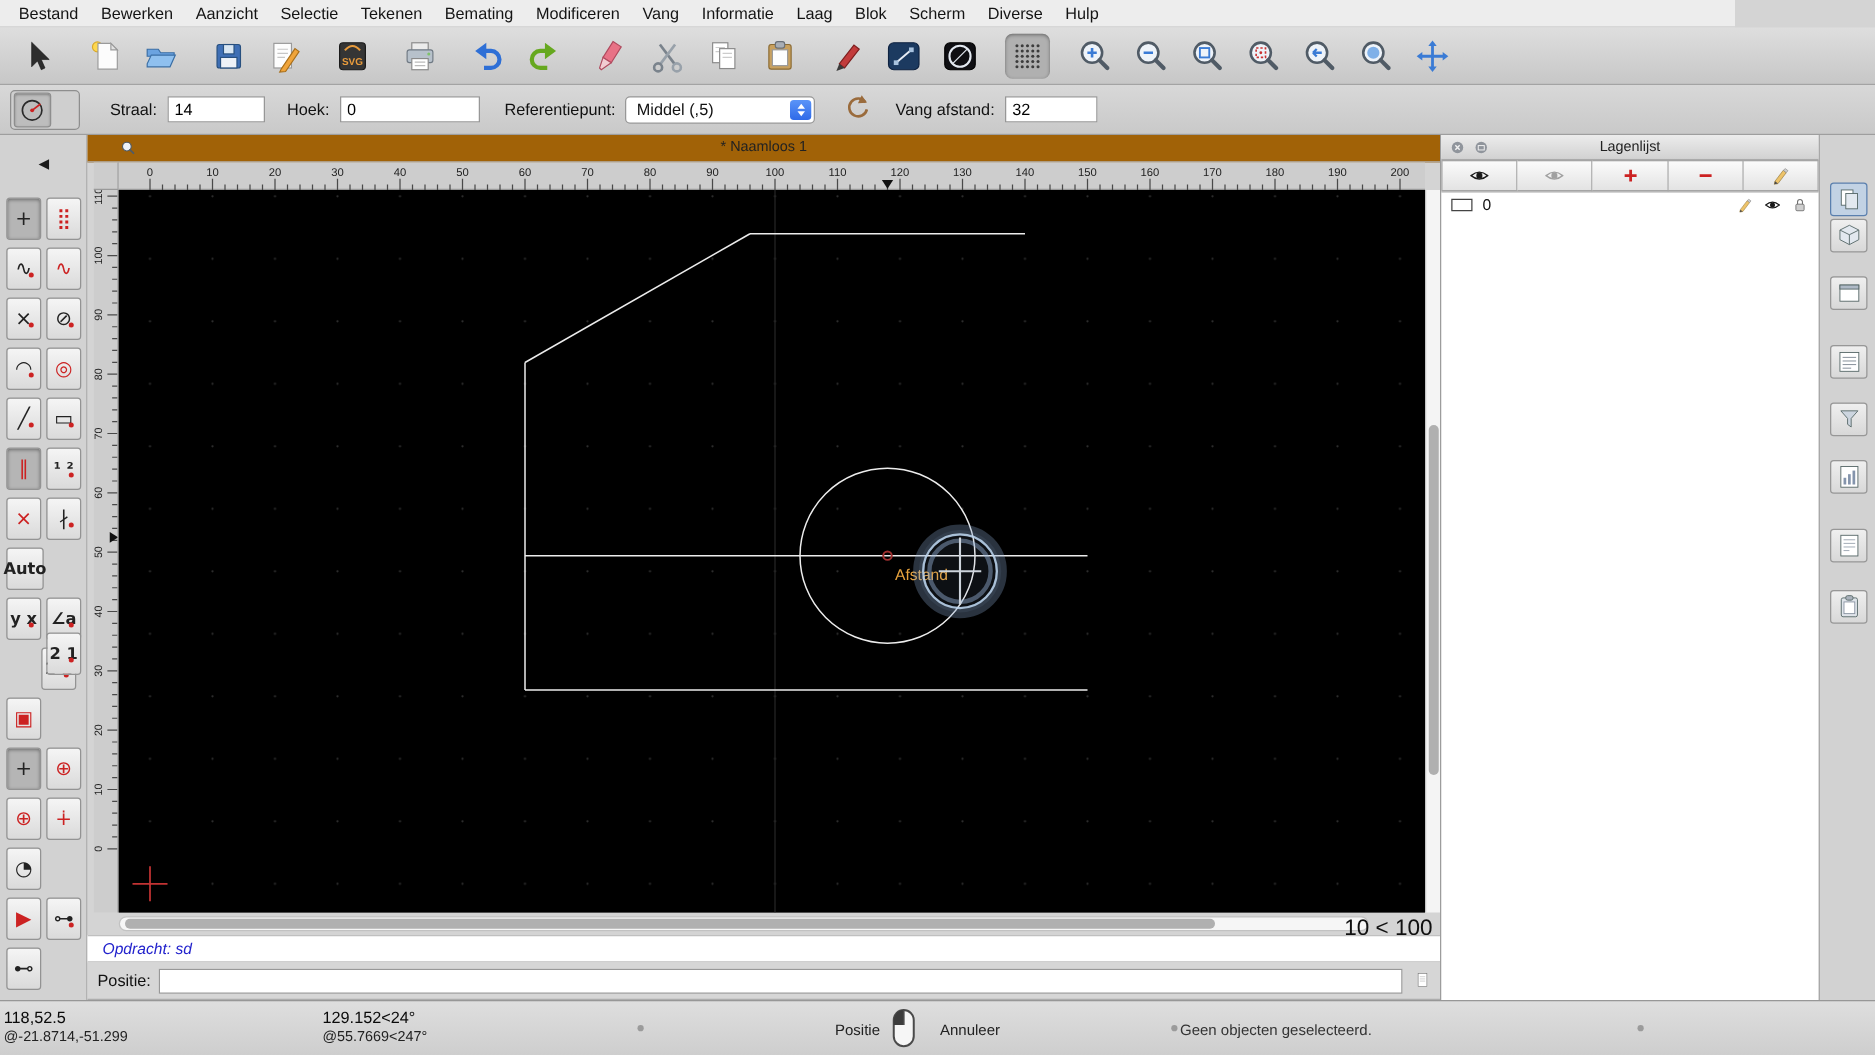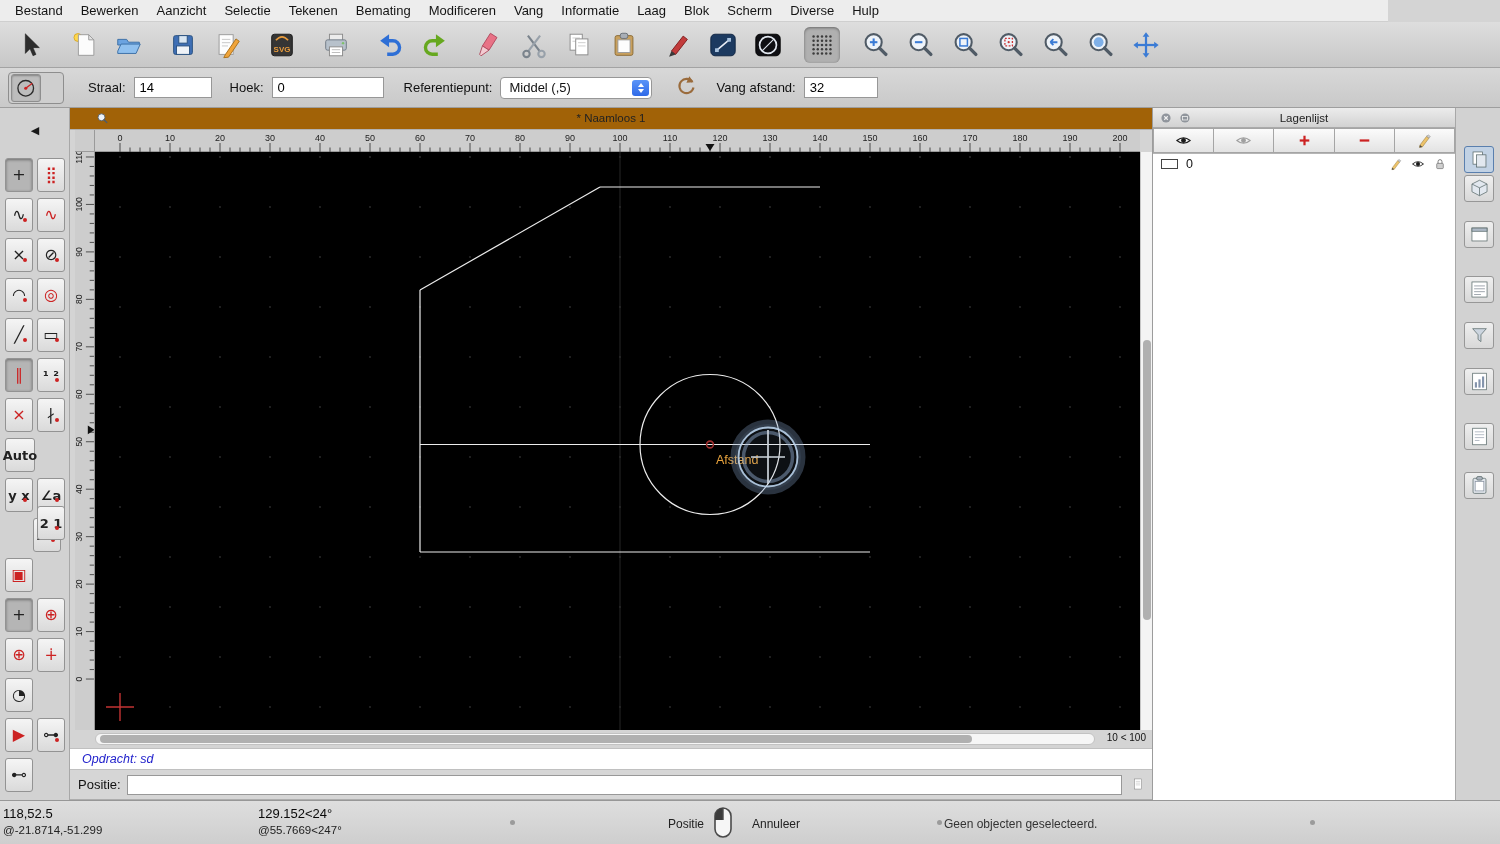--- a/index.html
+++ b/index.html
@@ -56,21 +56,21 @@
   #v-ruler{position:absolute;left:75px;top:152px;width:20px;height:578px;background:#cdcdcd;border-right:1px solid #9a9a9a;}
   #canvas{position:absolute;left:95px;top:152px;width:1045px;height:578px;background:#000;}
   #canvas svg{display:block;}
   #v-scrollbar{position:absolute;left:1140px;top:152px;width:12px;height:578px;background:#f4f4f4;border-left:1px solid #c6c6c6;}
   .vthumb{position:absolute;left:2px;top:188px;width:8px;height:280px;background:#b0b0b0;border-radius:4px;}
 
   
   #hscroll-row{position:absolute;left:70px;top:730px;width:1082px;height:18px;}
   .htrack{position:absolute;left:25px;top:3px;width:1000px;height:12px;background:#f6f6f6;border:1px solid #c2c2c2;border-radius:7px;}
   .hthumb{position:absolute;left:4px;top:1px;width:872px;height:8px;background:#b0b0b0;border-radius:4px;}
-  #zoom-indicator{position:absolute;right:6px;top:2px;font-size:10px;color:#111;}
+  #zoom-indicator{position:absolute;right:6px;top:2px;font-size:18px;color:#111;}
   #command-row{position:absolute;left:70px;top:748px;width:1082px;height:22px;background:#fff;border-top:1px solid #c0c0c0;border-bottom:1px solid #c0c0c0;}
   #command-text{display:block;padding-left:12px;line-height:20px;font-size:12.5px;font-style:italic;color:#2222cc;}
   #position-row{position:absolute;left:70px;top:770px;width:1082px;height:30px;background:#d6d6d6;border-bottom:1px solid #adadad;}
   #pos-label{position:absolute;left:8px;top:7px;font-size:13px;color:#111;}
   #pos-input{position:absolute;left:57px;top:5px;right:30px;height:20px;background:#fff;border:1px solid #989898;padding:0 4px;font-size:12.5px;}
   #posrow-btn{position:absolute;right:4px;top:7px;width:20px;height:16px;background:transparent;border:none;padding:0;}
   #posrow-btn [data-icon]{width:14px;height:14px;}
 
   
   #layers-panel{position:absolute;left:1152px;top:108px;width:303px;height:692px;background:#fff;border-left:1px solid #9c9c9c;}

